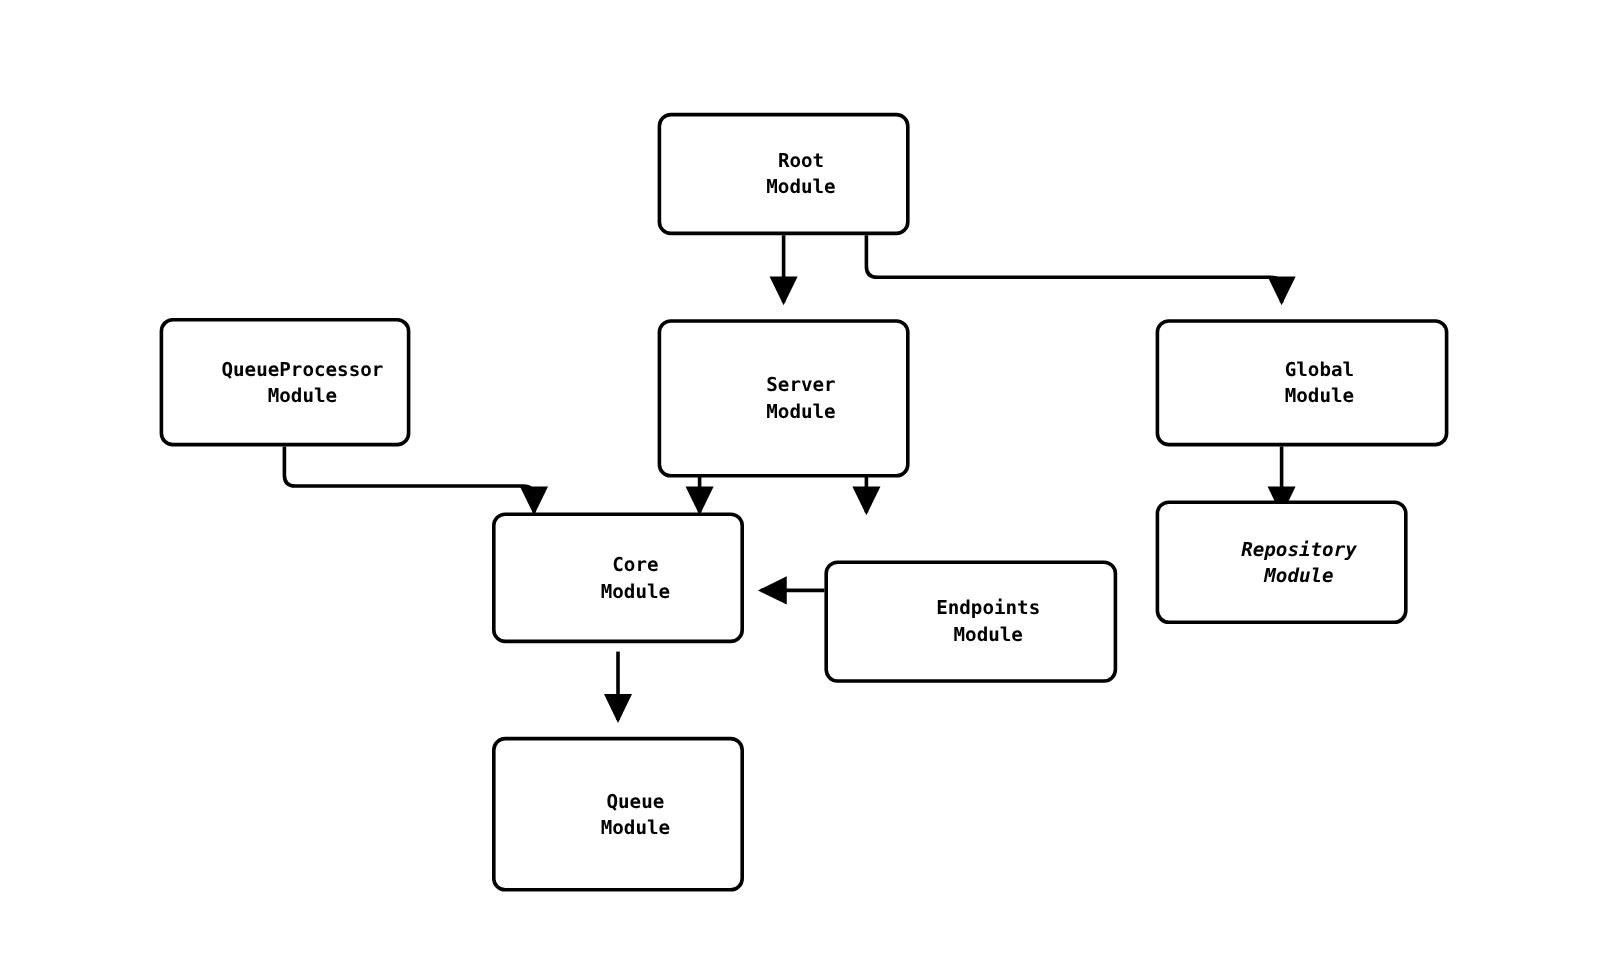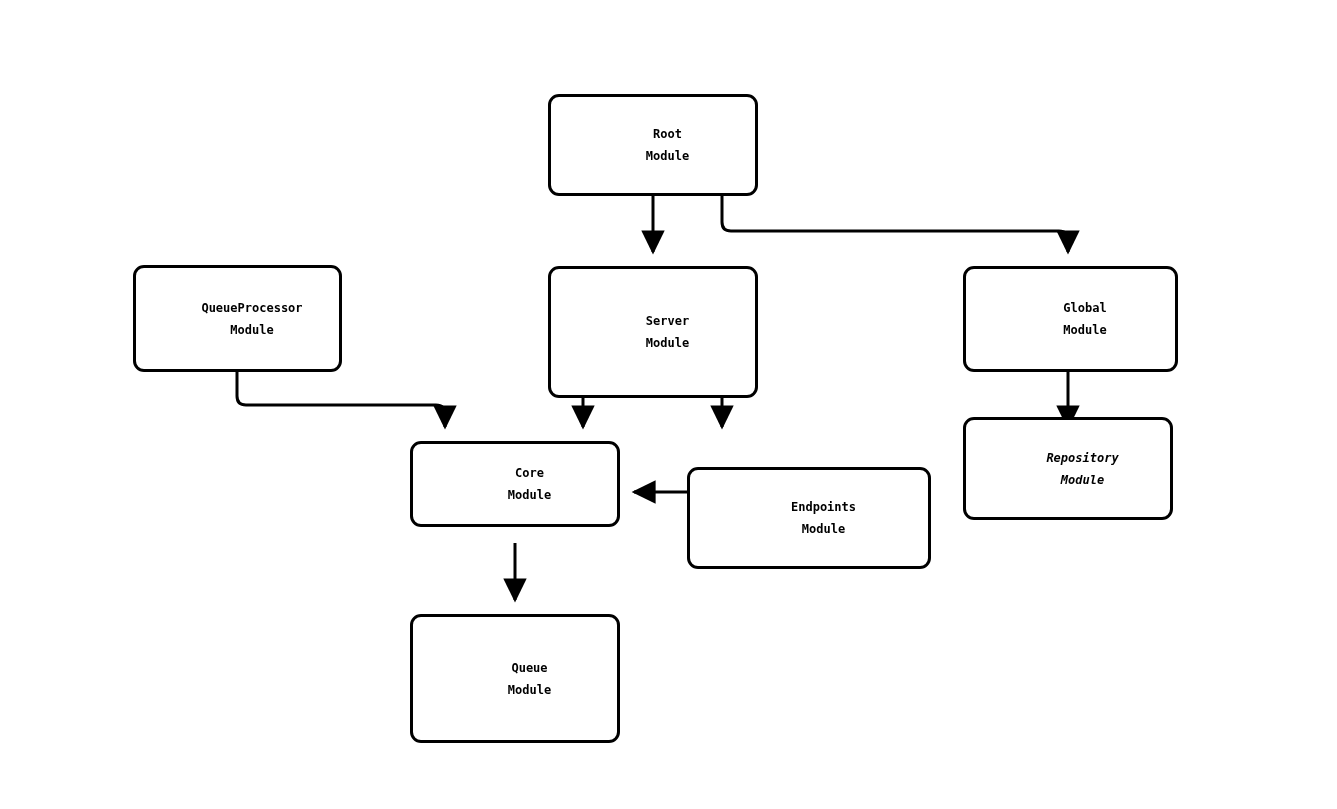--- a/index.html
+++ b/index.html
@@ -36,21 +36,21 @@
     border-radius: 11px;
     display: flex;
     flex-direction: column;
     align-items: center;
     justify-content: center;
     text-align: center;
     z-index: 2;
   }
   .node-label {
     font-family: "DejaVu Sans Mono", "Liberation Mono", monospace;
-    font-size: 12px;
+    font-size: 16px;
     font-weight: bold;
     line-height: 22px;
     color: #000000;
     white-space: pre;
     letter-spacing: 0px;
     margin-left: 29px;
   }
 </style>
 </head>
 <body>
@@ -89,26 +89,26 @@
   <div class="node" style="left:133px; top:265px; width:209px; height:107px;align-items:center;">
     <span class="node-label">QueueProcessor</span>
     <span class="node-label">Module</span>
   </div>
 
   <div class="node" style="left:548px; top:266px; width:210px; height:132px;">
     <span class="node-label">Server</span>
     <span class="node-label">Module</span>
   </div>
 
-  <div class="node" style="left:963px; top:266px; width:215px; height:106px;">
+  <div class="node" style="left:963px; top:266px; width:244px; height:106px;">
     <span class="node-label">Global</span>
     <span class="node-label">Module</span>
   </div>
 
-  <div class="node" style="left:410px; top:441px; width:210px; height:86px;">
+  <div class="node" style="left:410px; top:427px; width:210px; height:109px;">
     <span class="node-label">Core</span>
     <span class="node-label">Module</span>
   </div>
 
   <div class="node" style="left:687px; top:467px; width:244px; height:102px;">
     <span class="node-label">Endpoints</span>
     <span class="node-label">Module</span>
   </div>
 
   <div class="node" style="left:963px; top:417px; width:210px; height:103px;font-style:italic;">

